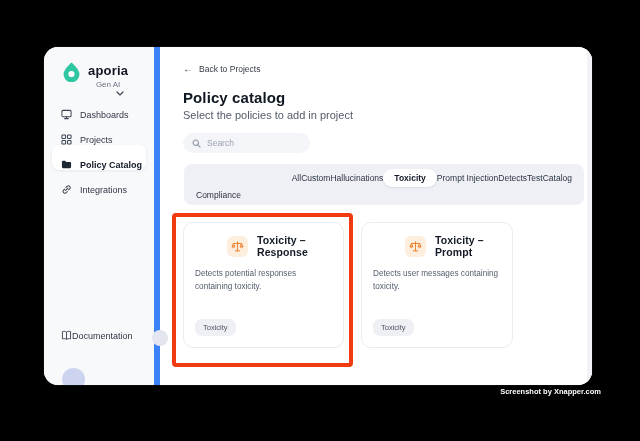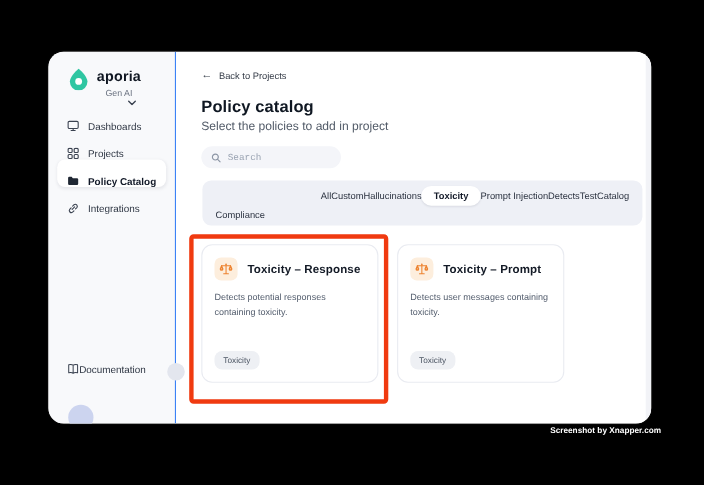--- a/index.html
+++ b/index.html
@@ -10,21 +10,21 @@
 
   .window {
     position:absolute; left:44px; top:47px; width:548px; height:338px;
     background:#fff; border-radius:14px; overflow:hidden; display:flex;
     box-shadow:0 0 0 1px rgba(255,255,255,0.04);
   }
 
   
   .sidebar {
     position:relative; width:116px; height:100%; background:#f8f9fb;
-    border-right:1px solid #3b82f6; flex:none;
+    border-right:6px solid #3b82f6; flex:none;
   }
   .logo-row { position:absolute; left:17px; top:14px; display:flex; align-items:flex-start; }
   .logo-mark { width:21px; height:21px; flex:none; }
   .logo-texts { margin-left:6px; }
   .brand { font-size:13px; font-weight:700; color:#101722; letter-spacing:.2px; }
   .workspace { display:flex; align-items:center; cursor:pointer;flex-direction:column; }
   .workspace-label { font-size:8px; color:#6a7280; margin-top:1px; }
   .chev { margin-left:24px; margin-top:2px; }
 
   .menu { position:absolute; top:48px; left:0; width:100%; }
@@ -63,21 +63,21 @@
 
   .page-title { position:absolute; left:23px; top:42px; font-size:15px; font-weight:700; color:#0f1722; letter-spacing:.1px; }
   .page-subtitle { position:absolute; left:23px; top:62px; font-size:11px; color:#525b68; }
 
   .search-box {
     position:absolute; left:23px; top:86px; width:127px; height:20px;
     background:#f4f5f9; border-radius:10px; display:flex; align-items:center; padding-left:9px;
   }
   .search-box input {
     border:none; outline:none; background:transparent; margin-left:6px; width:90px;
-    font-size:8.5px; color:#374151; font-family:Liberation Mono, monospace;
+    font-size:8.5px; color:#374151; font-family:Liberation Sans, sans-serif;
   }
   .search-box input::placeholder { color:#9aa3b2; }
 
   .tabs {
     position:absolute; left:24px; top:117px; width:400px; height:41px;
     background:#eef0f6; border-radius:8px; padding:5px 12px;
   }
   .tabs-row1 { display:flex; align-items:center; justify-content:flex-end; height:17px; }
   .tabs-row2 { display:flex; align-items:center; height:16px; margin-top:1px; }
   .tab { font-size:8.5px; color:#2c3341; cursor:pointer; white-space:nowrap; }
@@ -85,21 +85,21 @@
     background:#fff; font-weight:700; color:#111827; border-radius:11px;
     padding:4px 11px; box-shadow:0 1px 2px rgba(20,30,50,.10);
   }
 
   .card {
     position:absolute; top:175px; height:126px; background:#fff;
     border:1px solid #e9ebf1; border-radius:10px; padding:11px 11px; cursor:pointer;
   }
   .card1 { left:23px; width:161px; }
   .card2 { left:201px; width:152px; }
-  .card-head { display:flex; align-items:center; }
+  .card-head { display:flex; align-items:center;margin-left:32px; }
   .card-icon {
     width:21px; height:21px; border-radius:6px; background:#fdeedd; flex:none;
     display:flex; align-items:center; justify-content:center;
   }
   .card-title { margin-left:9px; font-size:10.5px; font-weight:700; color:#131a26; letter-spacing:.1px; }
   .card-desc { margin-top:10px; font-size:8.2px; line-height:1.55; color:#535d6d; }
   .card-tag {
     position:absolute; left:11px; bottom:11px; background:#eef0f4; color:#4c5563;
     font-size:7.5px; padding:4px 8px; border-radius:7px;
   }

